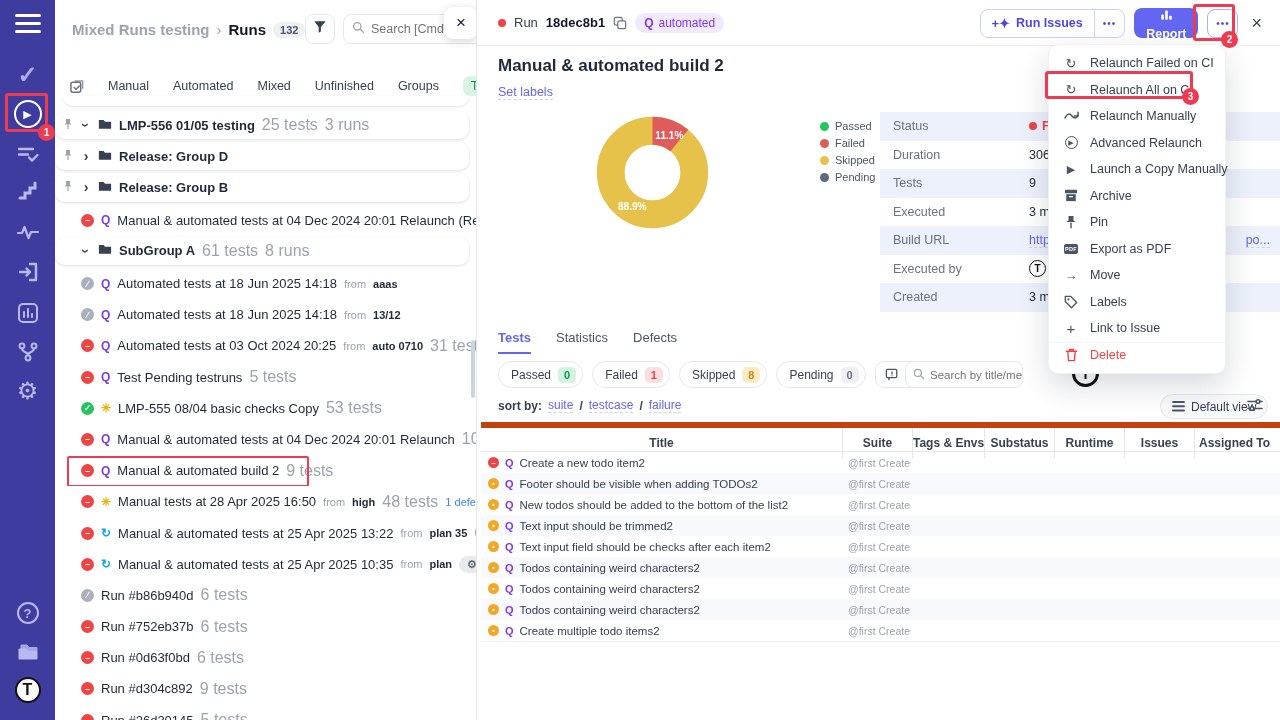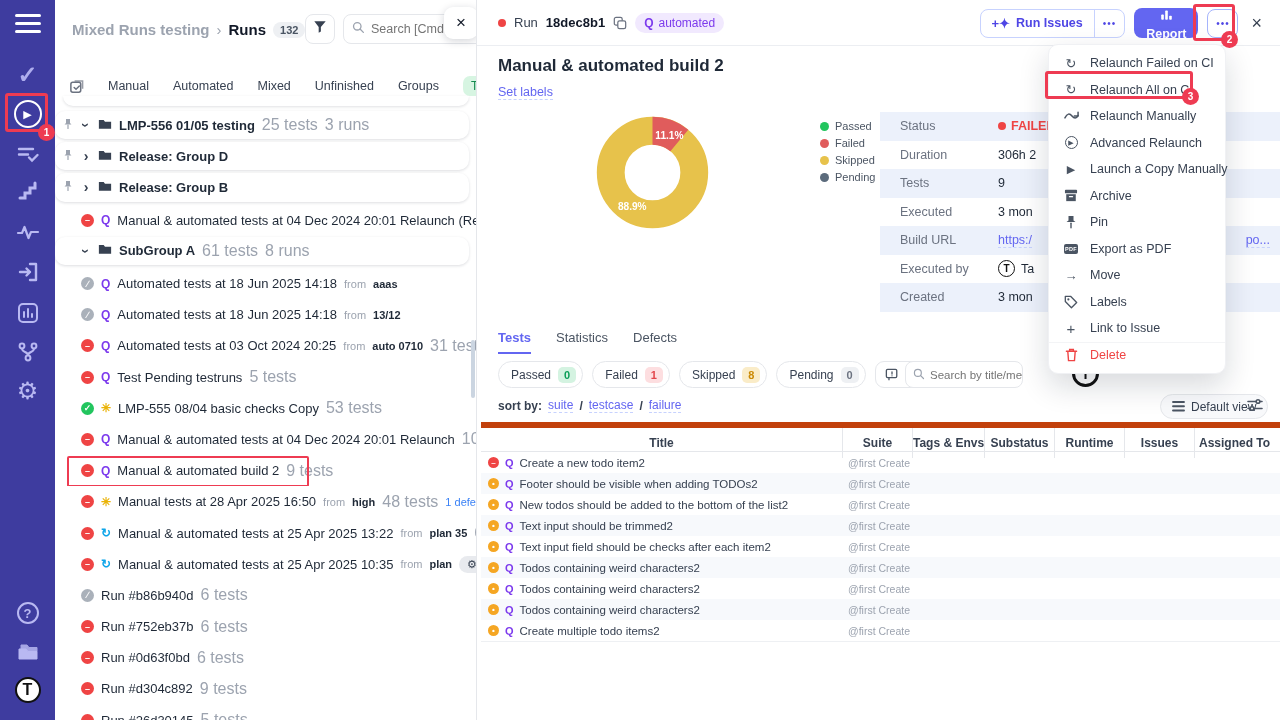--- a/index.html
+++ b/index.html
@@ -86,21 +86,21 @@
   .setlabels { position:absolute; left:21px; top:85px; font-size:12.5px; color:#6366f1; border-bottom:1px dashed #c7d2fe; cursor:pointer; }
   .donut { position:absolute; left:108px; top:105px; }
   .legend { position:absolute; left:343px; top:120px; display:flex; flex-direction:column; gap:5px; }
   .lg { display:flex; align-items:center; gap:6px; font-size:11px; color:#4b5563; }
   .lg i { width:9px; height:9px; border-radius:50%; flex:none; }
   .lg-passed i { background:#22c55e; } .lg-failed i { background:#e05c5c; }
   .lg-skipped i { background:#e7c24b; } .lg-pending i { background:#5b6b7c; }
   .stats { position:absolute; left:403px; top:112px; width:400px; }
   .strow { height:28.5px; display:flex; align-items:center; font-size:12.5px; }
   .strow:nth-child(odd) { background:#ecf1fb; }
-  .stlabel { width:118px; padding-left:20px; color:#6b7280; flex:none; }
+  .stlabel { width:149px; padding-left:13px; color:#6b7280; flex:none; }
   .stval { color:#1f2937; display:flex; align-items:center; gap:6px; }
   .stfail { color:#ef4444; font-weight:bold; display:flex; align-items:center; gap:5px; }
   .stfail::before { content:""; width:8px; height:8px; border-radius:50%; background:#ef4444; }
   .stlink { color:#6366f1; border-bottom:1px dashed #c7d2fe; }
   .stlink2 { position:absolute; right:10px; color:#6366f1; border-bottom:1px dashed #c7d2fe; font-size:12.5px; }
   .mini-av { width:17px; height:17px; background:#111; border:1.5px solid #111; color:#fff; border-radius:50%; font-size:10px; font-weight:bold; display:flex; align-items:center; justify-content:center; background:#fff; color:#111; }
   .rd-tabs { position:absolute; left:21px; top:330px; display:flex; gap:25px; font-size:13px; color:#4b5563; }
   .rd-tab { padding-bottom:7px; cursor:pointer; }
   .rd-tab.active { color:#6366f1; font-weight:bold; border-bottom:2.5px solid #6366f1; }
   .pillsrow { position:absolute; left:21px; top:361px; display:flex; gap:9px; align-items:center; }

